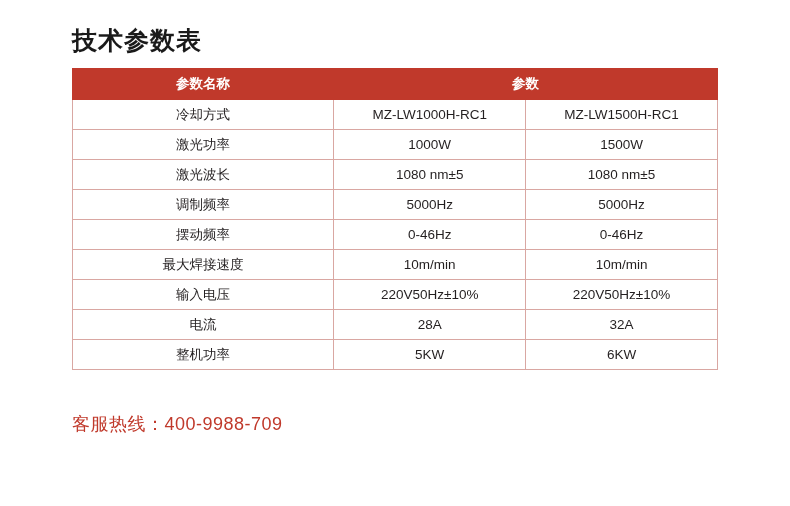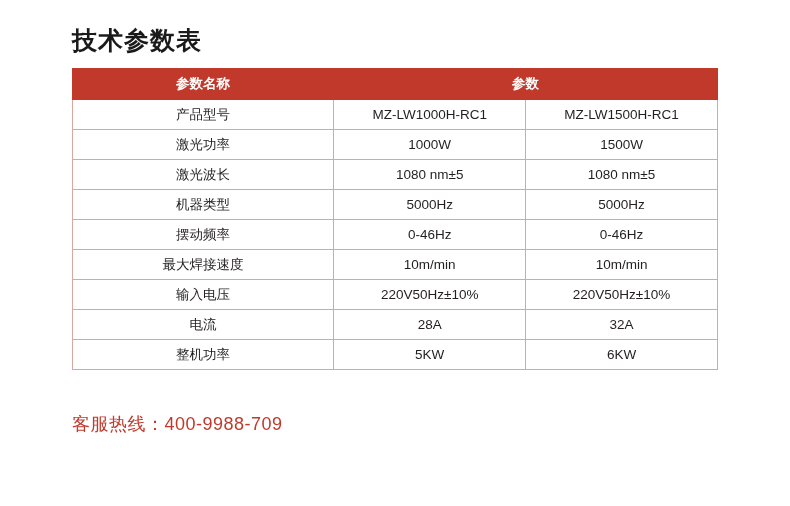--- a/index.html
+++ b/index.html
@@ -82,36 +82,36 @@
   <div class="spec-table-wrap">
     <table class="spec-table">
       <thead>
         <tr>
           <th class="col-name">参数名称</th>
           <th class="col-val" colspan="2">参数</th>
         </tr>
       </thead>
       <tbody>
           <tr>
-            <td class="col-name">产品型号</td>
+            <td class="col-name">冷却方式</td>
             <td class="col-val">MZ-LW1000H-RC1</td>
             <td class="col-val">MZ-LW1500H-RC1</td>
           </tr>
           <tr>
             <td class="col-name">激光功率</td>
             <td class="col-val">1000W</td>
             <td class="col-val">1500W</td>
           </tr>
           <tr>
             <td class="col-name">激光波长</td>
             <td class="col-val">1080 nm±5</td>
             <td class="col-val">1080 nm±5</td>
           </tr>
           <tr>
-            <td class="col-name">机器类型</td>
+            <td class="col-name">调制频率</td>
             <td class="col-val">5000Hz</td>
             <td class="col-val">5000Hz</td>
           </tr>
           <tr>
             <td class="col-name">摆动频率</td>
             <td class="col-val">0-46Hz</td>
             <td class="col-val">0-46Hz</td>
           </tr>
           <tr>
             <td class="col-name">最大焊接速度</td>

